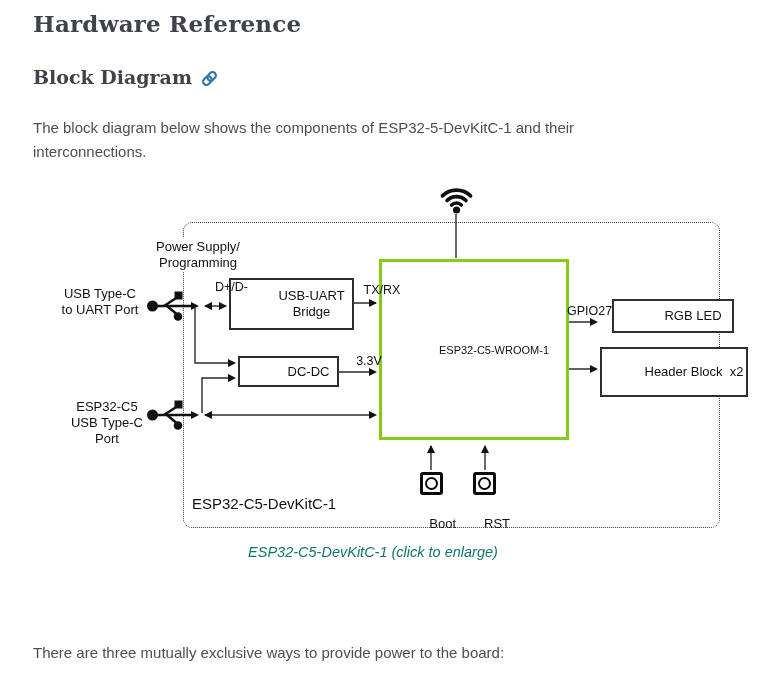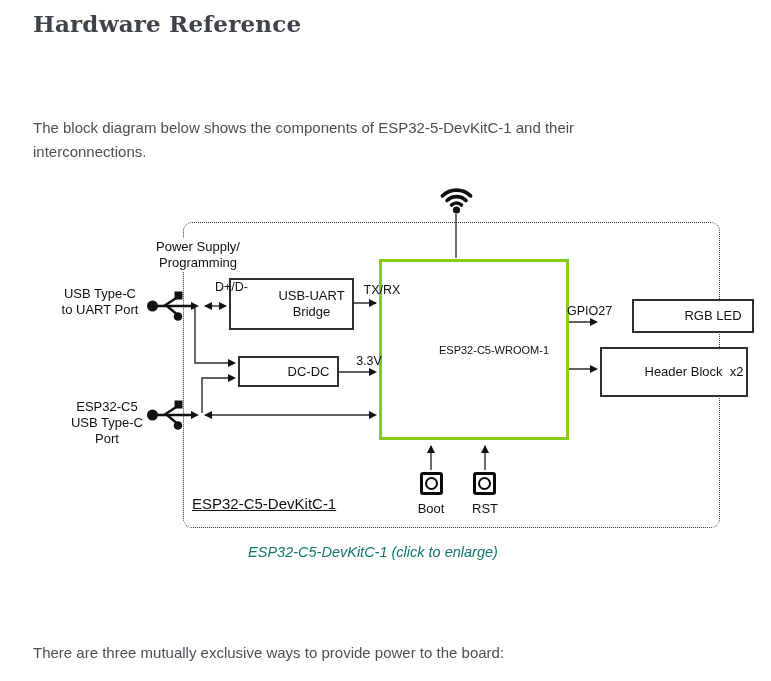--- a/index.html
+++ b/index.html
@@ -33,58 +33,69 @@
     border:1px dotted #3a3a3a;border-radius:9px;background:transparent;
   }
   .overlay{position:absolute;left:0;top:0;pointer-events:none;}
   .dbox{
     position:absolute;background:#fff;display:flex;flex-direction:column;
     align-items:center;justify-content:center;text-align:center;color:#111;padding-left:40px;
   }
   .thin{border:2px solid #2e2e2e;font-size:13px;line-height:16px;}
   .bridge{left:229px;top:278px;width:81px;height:48px;}
   .dcdc{left:238px;top:356px;width:57px;height:27px;}
-  .rgbled{left:632px;top:299px;width:78px;height:30px;}
+  .rgbled{left:612px;top:299px;width:78px;height:30px;}
   .headerblock{left:600px;top:347px;width:104px;height:46px;white-space:pre;}
   .wroom{
     left:379px;top:259px;width:144px;height:175px;
     border:3px solid #84cc16;font-size:11px;
   }
   .lbl{position:absolute;color:#111;font-size:13px;line-height:16px;}
   .ps-label{left:146px;top:238px;width:104px;text-align:center;background:#fff;padding:1px 0;z-index:3;}
   .port1-label{left:40px;top:286px;width:120px;text-align:center;}
   .port2-label{left:47px;top:399px;width:120px;text-align:center;}
   .small{font-size:12.5px;margin-left:29px;}
   .dpdm{left:186px;top:279px;}
   .txrx{left:327px;top:282px;width:52px;text-align:center;}
   .v33{left:315px;top:353px;width:50px;text-align:center;}
   .gpio{left:538px;top:303px;}
-  .board-label{left:192px;top:496px;font-size:15px;text-decoration:underline;}
+  .board-label{left:192px;top:496px;font-size:15px;}
   .btn{
     position:absolute;width:17px;height:17px;border:3px solid #0a0a0a;border-radius:3px;
     background:#fff;display:flex;align-items:center;justify-content:center;z-index:3;
   }
   .btn .dot{width:9px;height:9px;border:2px solid #0a0a0a;border-radius:50%;}
   .btn.boot{left:420px;top:472px;}
   .btn.rst{left:473px;top:472px;}
-  .btn-label{top:501px;width:50px;text-align:center;}
+  .btn-label{top:516px;width:50px;text-align:right;}
   .btn-label.boot{left:406px;}
   .btn-label.rst{left:460px;}
   .caption{
     position:absolute;left:33px;top:544px;width:680px;text-align:center;
     font-style:italic;font-size:14.5px;color:#0f766e;
   }
 </style>
 </head>
 <body>
 
 <div class="canvas">
 
   <div class="h1">Hardware Reference</div>
 
+  <div class="h2 block">
+    <span>Block Diagram</span>
+    <span class="headerlink">
+      <svg width="17" height="17" viewBox="0 0 17 17">
+        <g transform="rotate(-45 8.5 8.5)" stroke="#3273a8" stroke-width="2.1" fill="none">
+          <rect x="0.8" y="5.2" width="9.4" height="6.6" rx="3.3"></rect>
+          <rect x="6.8" y="5.2" width="9.4" height="6.6" rx="3.3"></rect>
+        </g>
+      </svg>
+    </span>
+  </div>
 
   <div class="para intro">The block diagram below shows the components of ESP32-5-DevKitC-1 and their interconnections.</div>
 
   <div class="figure">
 
     <div class="dashed-box"></div>
 
     <svg class="overlay" width="771" height="570" viewBox="0 0 771 570">
 
       <g stroke="#111" stroke-width="3.6" fill="none" stroke-linecap="round">

